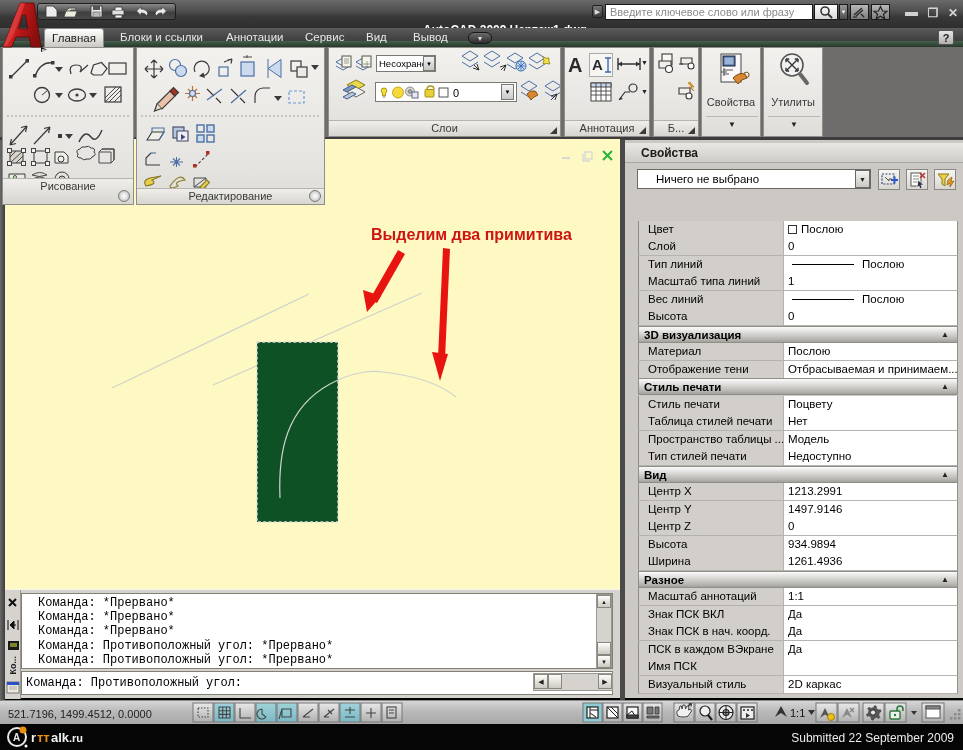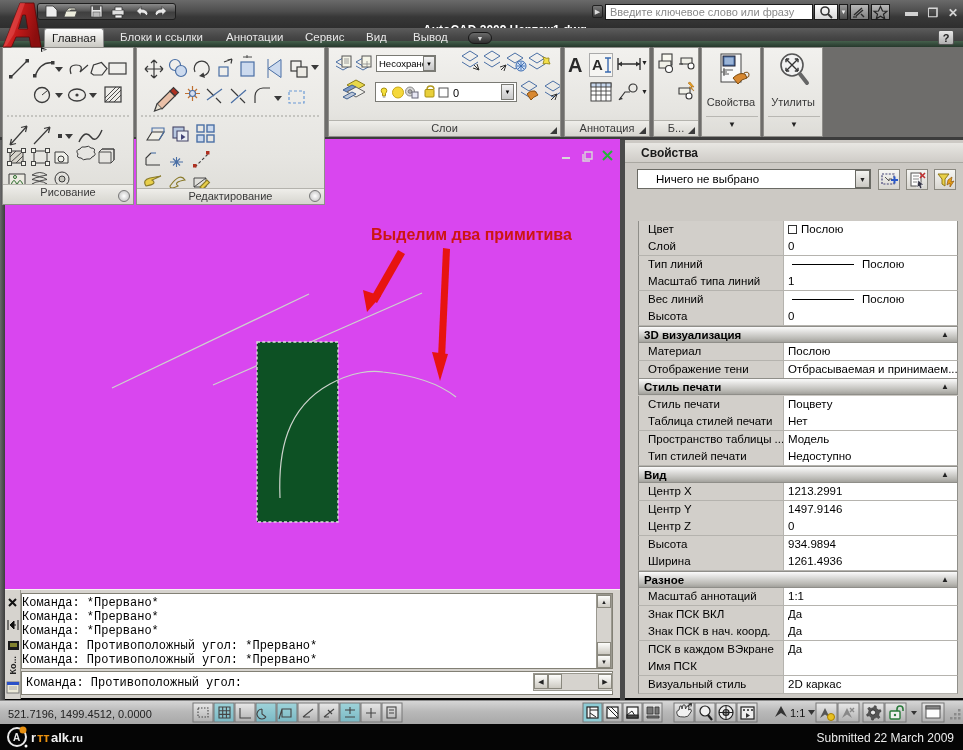--- a/index.html
+++ b/index.html
@@ -37,28 +37,28 @@
 .panel { position:absolute; background:linear-gradient(#f2f1ee, #e6e5e1 70%, #dddcd7 100%);
   border:1px solid #8f8e8a; }
 .panel-label { position:absolute; left:0; bottom:0; width:100%; height:15px;
   background:linear-gradient(#efeeea, #d6d5cf); border-top:1px solid #b4b3ad;
   color:#3a3a3a; font-size:11px; text-align:center; line-height:15px; }
 .bigpanel-label { color:#3a3a3a; font-size:11px; text-align:center; }
 .corner { position:absolute; right:3px; bottom:2px; width:0; height:0;
   border-left:7px solid transparent; border-bottom:7px solid #3a3a3a; }
 
 
-#canvas { position:absolute; left:5px; top:139px; width:615px; height:450px; background:#d946ef; }
+#canvas { position:absolute; left:5px; top:139px; width:615px; height:450px; background:#fef9c3; }
 
 
 #cmdwin { position:absolute; left:5px; top:589px; width:615px; height:109px;
   background:#d6d3ce; border-top:1px solid #f5f4f0; }
 #cmdtext { position:absolute; left:16px; top:3px; width:592px; height:76px;
   background:#fff; border:1px solid #828075; font-family:"Liberation Mono", monospace;
-  font-size:12px; color:#000; padding:2px 0 0 0; line-height:14.2px; }
+  font-size:12px; color:#000; padding:2px 0 0 16px; line-height:14.2px; }
 #cmdprompt { position:absolute; left:16px; top:81px; width:592px; height:24px;
   background:#fff; border:1px solid #828075; font-family:"Liberation Mono", monospace;
   font-size:12px; color:#000; padding:4px 0 0 4px; }
 
 
 #statusbar { position:absolute; left:0; top:700px; width:963px; height:24px;
   background:linear-gradient(#d6d6d6, #b9b9b9 45%, #a8a8a8 100%);
   border-top:1px solid #8a8a8a; }
 #coords { position:absolute; left:8px; top:7px; font-size:11px; color:#222; }
 
@@ -356,21 +356,21 @@
       </g>
       <g fill="none" stroke="#3a3a3a" stroke-width="1">
         <path d="M6 126 h16 v11 h-16 z" fill="#eceae2"></path>
           <path d="M8 137 q3 -9 6 0 q3 -9 6 0" stroke="#2a6a2a"></path>
           <circle cx="12" cy="129" r="1.5" stroke="#2a6a2a"></circle>
         <path d="M29 127 q8 -5 15 0 q-8 3 -15 0 z M29 131.5 q8 -5 15 0 q-8 3 -15 0 z M29 136 q8 -5 15 0 q-8 3 -15 0 z" stroke-width="0.9"></path>
         <circle cx="59" cy="131" r="7"></circle>
           <circle cx="59" cy="131" r="3" fill="#c8c8c0"></circle>
       </g>
     </svg>
-    <div class="panel-label" style="height:20px">Рисование</div>
+    <div class="panel-label" style="height:26px">Рисование</div>
     <div style="position:absolute;right:3px;bottom:2px;width:12px;height:12px;border:1px solid #777;border-radius:7px;background:radial-gradient(#fff,#bbb)"></div>
   </div>
 
   <div class="panel" style="left:136px;top:47px;width:189px;height:158px;z-index:20">
     <svg width="187" height="142">
       <g fill="none" stroke="#3a3a3a" stroke-width="1.2">
         <path d="M17 12 v18 M8 21 h18 M17 12 l-3 3 M17 12 l3 3 M17 30 l-3 -3 M17 30 l3 -3 M8 21 l3 -3 M8 21 l3 3 M26 21 l-3 -3 M26 21 l-3 3"></path>
         <circle cx="38" cy="17" r="5.5" stroke="#4a6fa5"></circle>
           <circle cx="44" cy="23" r="5.5" fill="#ccdaee" stroke="#4a6fa5"></circle>
         <path d="M58 24 a7.5 7.5 0 1 1 8 4"></path>
@@ -668,21 +668,21 @@
     <div class="prow" style="top:518.0px">
         <div class="plabel">Имя ПСК</div>
         <div class="pvalue"></div>
       </div>
     <div class="prow" style="top:535.5px">
         <div class="plabel">Визуальный стиль</div>
         <div class="pvalue">2D каркас</div>
       </div>
   </div>
   <div id="bottomband">
-      <div id="submitted">Submitted 22 March 2009</div>
+      <div id="submitted">Submitted 22 September 2009</div>
     <svg width="200" height="26" style="position:absolute;left:5px;top:2px">
       <circle cx="12" cy="11" r="9" fill="none" stroke="#e8e8e8" stroke-width="2"></circle>
       <text x="8" y="15" font-size="10" font-weight="bold" fill="#e8e8e8" font-family="Liberation Sans">A</text>
       <circle cx="18" cy="4" r="3.5" fill="#e89010"></circle>
       <circle cx="21" cy="20" r="1.5" fill="#fff"></circle>
       <text x="26" y="16" font-size="13" font-weight="bold" fill="#f0f0f0" font-family="Liberation Sans">r</text>
       <text x="32" y="16" font-size="13" font-weight="bold" fill="#e89010" font-family="Liberation Sans">тт</text>
       <text x="46" y="16" font-size="13" font-weight="bold" fill="#f0f0f0" font-family="Liberation Sans">alk</text>
       <text x="64" y="16" font-size="11" font-weight="bold" fill="#f0f0f0" font-family="Liberation Sans">.ru</text>
     </svg>

